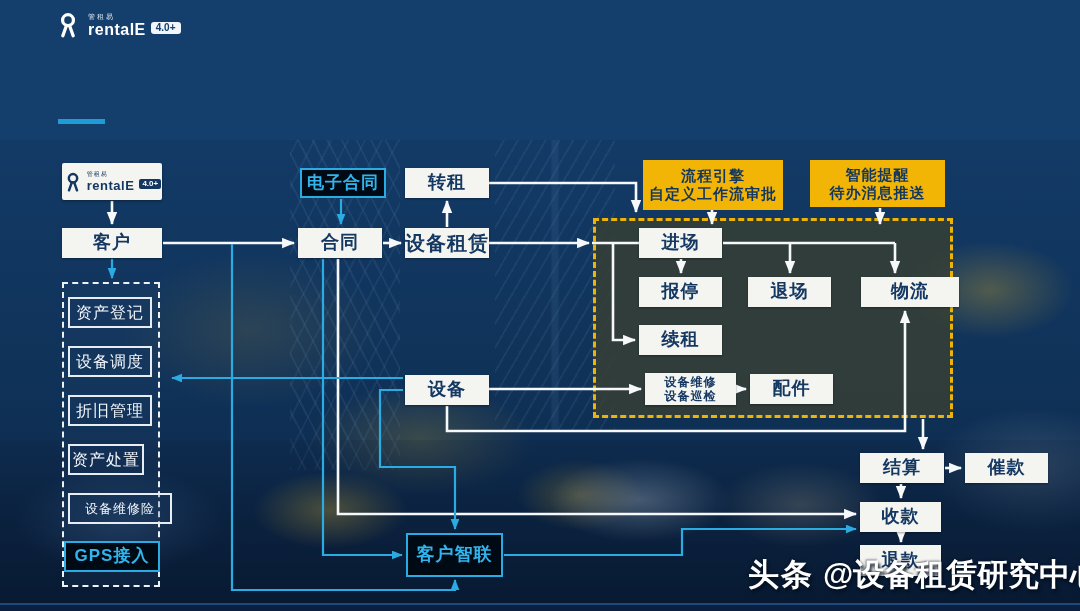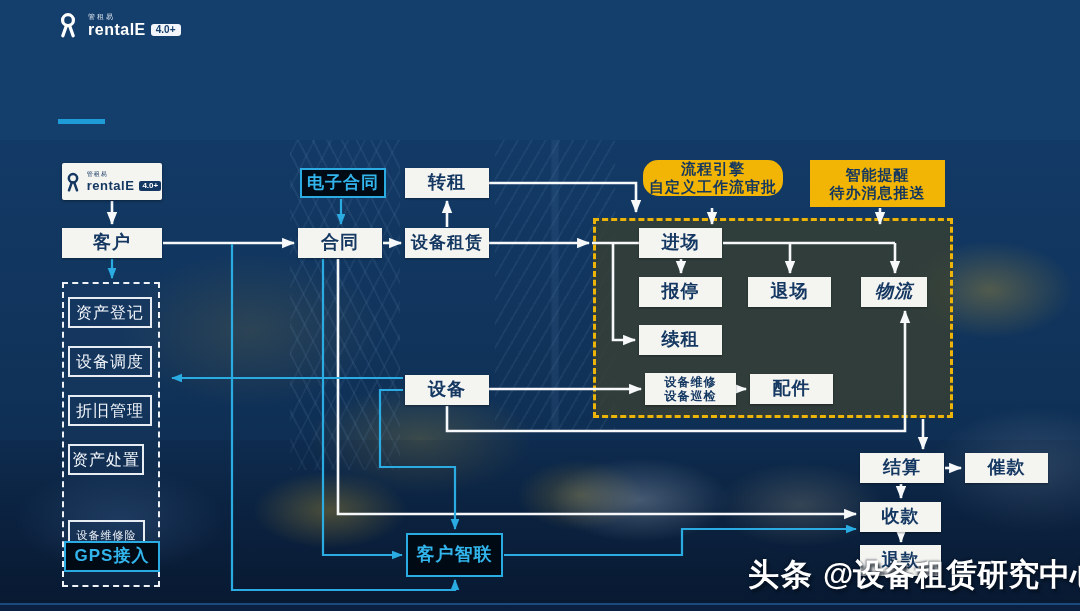--- a/index.html
+++ b/index.html
@@ -40,21 +40,21 @@
       linear-gradient(180deg, rgba(10,30,58,.15), rgba(6,18,38,.55));
   }
   .bg-bottom-strip{
     left:0; top:603px; width:1080px; height:8px;
     background:#0b2040; border-top:2px solid #1d4a7d; box-sizing:border-box;
   }
   
   .header-logo{position:absolute; left:55px; top:12px; display:flex; align-items:center; gap:7px; z-index:6;}
   .header-logo .txt{display:flex; flex-direction:column; line-height:1;}
   .mini-label{font-size:7px; color:#dfe8f2; letter-spacing:2px; margin-bottom:2px;}
-  .brand-row{display:flex; align-items:center; gap:5px;}
+  .brand-row{display:flex; align-items:flex-start; gap:5px;}
   .brand{font-size:16px; font-weight:bold; color:#ffffff; letter-spacing:.5px;}
   .badge-light{background:#f2f5fa; color:#143e6b; font-size:10px; font-weight:bold; padding:1px 5px; border-radius:3px;}
   .page-title{
     position:absolute; left:58px; top:57px; z-index:6;
     font-size:26px; font-weight:bold; color:#f4f7fb; letter-spacing:1px;
   }
   .title-underline{position:absolute; left:58px; top:119px; width:47px; height:5px; background:#1e9cd7; z-index:6;}
   
   .logo-node{
     position:absolute; left:62px; top:163px; width:100px; height:37px; z-index:3;
@@ -168,62 +168,62 @@
       </div>
       <div class="node kind-d" style="left: 300px; top: 168px; width: 86px; height: 30px;">
         <span>电子合同</span>
       </div>
       <div class="node kind-w" style="left: 298px; top: 228px; width: 84px; height: 30px;">
         <span>合同</span>
       </div>
       <div class="node kind-w" style="left: 405px; top: 168px; width: 84px; height: 30px;">
         <span>转租</span>
       </div>
-      <div class="node kind-w" style="left: 405px; top: 228px; width: 84px; height: 30px; font-size: 17px;">
+      <div class="node kind-w" style="left: 405px; top: 228px; width: 84px; height: 30px; font-size: 20px;">
         <span>设备租赁</span>
       </div>
       <div class="node kind-w" style="left: 405px; top: 375px; width: 84px; height: 30px;">
         <span>设备</span>
       </div>
       <div class="node kind-o" style="left: 68px; top: 297px; width: 84px; height: 31px;">
         <span>资产登记</span>
       </div>
       <div class="node kind-o" style="left: 68px; top: 346px; width: 84px; height: 31px;">
         <span>设备调度</span>
       </div>
       <div class="node kind-o" style="left: 68px; top: 395px; width: 84px; height: 31px;">
         <span>折旧管理</span>
       </div>
       <div class="node kind-o" style="left: 68px; top: 444px; width: 76px; height: 31px;">
         <span>资产处置</span>
       </div>
-      <div class="node kind-o" style="left: 68px; top: 520px; width: 77px; height: 31px; font-size: 11px;">
+      <div class="node kind-o" style="left: 68px; top: 493px; width: 104px; height: 31px; font-size: 13px;">
         <span>设备维修险</span>
       </div>
       <div class="node kind-d" style="left: 64px; top: 541px; width: 96px; height: 31px;">
         <span>GPS接入</span>
       </div>
-      <div class="node kind-y" style="left: 643px; top: 160px; width: 140px; height: 36px; border-radius: 15px;">
+      <div class="node kind-y" style="left: 643px; top: 160px; width: 140px; height: 50px;">
         <span>流程引擎</span>
         <span>自定义工作流审批</span>
       </div>
       <div class="node kind-y" style="left: 810px; top: 160px; width: 135px; height: 47px;">
         <span>智能提醒</span>
         <span>待办消息推送</span>
       </div>
       <div class="node kind-w" style="left: 639px; top: 228px; width: 83px; height: 30px;">
         <span>进场</span>
       </div>
       <div class="node kind-w" style="left: 639px; top: 277px; width: 83px; height: 30px;">
         <span>报停</span>
       </div>
       <div class="node kind-w" style="left: 748px; top: 277px; width: 83px; height: 30px;">
         <span>退场</span>
       </div>
-      <div class="node kind-w" style="left: 861px; top: 277px; width: 66px; height: 30px; font-style: italic;">
+      <div class="node kind-w" style="left: 861px; top: 277px; width: 98px; height: 30px;">
         <span>物流</span>
       </div>
       <div class="node kind-w" style="left: 639px; top: 325px; width: 83px; height: 30px;">
         <span>续租</span>
       </div>
       <div class="node kind-w" style="left: 645px; top: 373px; width: 91px; height: 32px; font-size: 12px;">
         <span>设备维修</span>
         <span>设备巡检</span>
       </div>
       <div class="node kind-w" style="left: 750px; top: 374px; width: 83px; height: 30px;">

